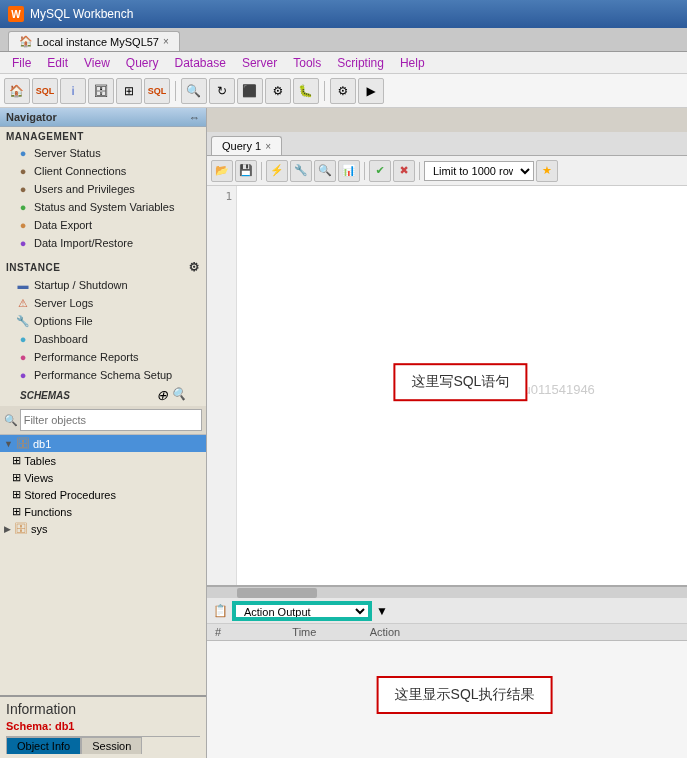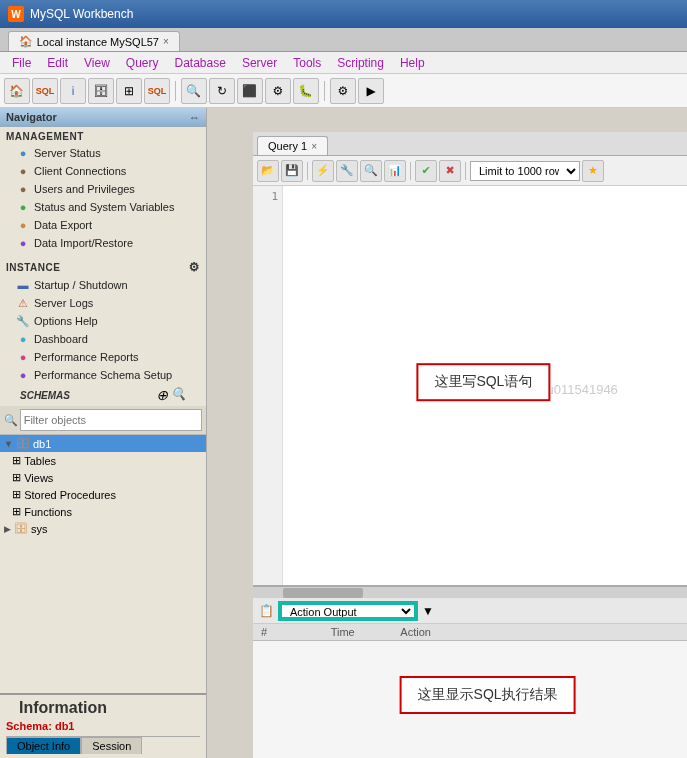--- a/index.html
+++ b/index.html
@@ -18,33 +18,33 @@
     
     .menu-bar { background: #f0f0f0; height: 22px; display: flex; align-items: center; padding: 0 4px; border-bottom: 1px solid #ccc; font-size: 12px; }
     .menu-item { padding: 2px 8px; cursor: pointer; color: #a21caf; }
 
     
     .toolbar { background: #f5f5f5; height: 34px; display: flex; align-items: center; padding: 0 4px; border-bottom: 1px solid #ccc; gap: 2px; }
     .tb-btn { width: 26px; height: 26px; background: #e8e8e8; border: 1px solid #bbb; border-radius: 2px; display: flex; align-items: center; justify-content: center; cursor: pointer; font-size: 12px; }
     .tb-sep { width: 1px; height: 20px; background: #bbb; margin: 0 3px; }
 
     
-    .main-layout { display: flex; height: calc(758px - 28px - 24px - 22px - 34px); gap: 46px; }
+    .main-layout { display: flex; height: calc(758px - 28px - 24px - 22px - 34px); }
 
     
     .navigator { width: 207px; background: #e8e4d8; border-right: 1px solid #aaa; display: flex; flex-direction: column; overflow: hidden; }
     .nav-header { background: linear-gradient(to bottom, #b8d0e8, #8ab0d0); padding: 3px 6px; font-size: 11px; font-weight: bold; color: #333; border-bottom: 1px solid #9ab; display: flex; justify-content: space-between; align-items: center; }
     .nav-content { flex: 1; overflow-y: auto; }
     .nav-section-title { font-size: 10px; font-weight: bold; color: #333; padding: 4px 6px 2px 6px; text-transform: uppercase; letter-spacing: 0.5px; }
     .nav-item { display: flex; align-items: center; gap: 4px; padding: 2px 6px 2px 16px; cursor: pointer; font-size: 11px; color: #222; }
     .nav-icon { width: 14px; height: 14px; display: flex; align-items: center; justify-content: center; font-size: 11px; flex-shrink: 0; }
 
     
     .info-panel { background: #e8e4d8; border-top: 2px solid #999; padding: 4px 6px; }
-    .info-title { font-size: 16px; font-weight: bold; color: #333; margin-bottom: 3px; margin-left: 13px; }
+    .info-title { font-size: 14px; font-weight: normal; color: #333; margin-bottom: 3px; }
     .info-content { font-size: 11px; color: #333; }
     .info-content span { color: #cc0000; font-weight: bold; }
     .info-tabs { display: flex; border-top: 1px solid #aaa; margin-top: 4px; }
     .info-tab { padding: 2px 10px; font-size: 11px; cursor: pointer; background: #d0ccc0; border: 1px solid #aaa; border-bottom: none; }
     .info-tab.active { background: #0369a1; }
 
     
     .filter-row { display: flex; align-items: center; padding: 3px 4px; background: #ddd8cc; border-bottom: 1px solid #bbb; gap: 2px; }
     .filter-input { flex: 1; height: 22px; border: 1px solid #aaa; font-size: 11px; padding: 0 3px; background: white; }
     .filter-icon { font-size: 11px; color: #666; }
@@ -200,21 +200,21 @@
       <div class="nav-item">
         <div class="nav-icon ico-startup">▬</div>
         <span>Startup / Shutdown</span>
       </div>
       <div class="nav-item">
         <div class="nav-icon ico-logs">⚠</div>
         <span>Server Logs</span>
       </div>
       <div class="nav-item">
         <div class="nav-icon ico-options">🔧</div>
-        <span>Options Help</span>
+        <span>Options File</span>
       </div>
 
       <div class="nav-item">
         <div class="nav-icon ico-dash">●</div>
         <span>Dashboard</span>
       </div>
       <div class="nav-item">
         <div class="nav-icon ico-perf">●</div>
         <span>Performance Reports</span>
       </div>

